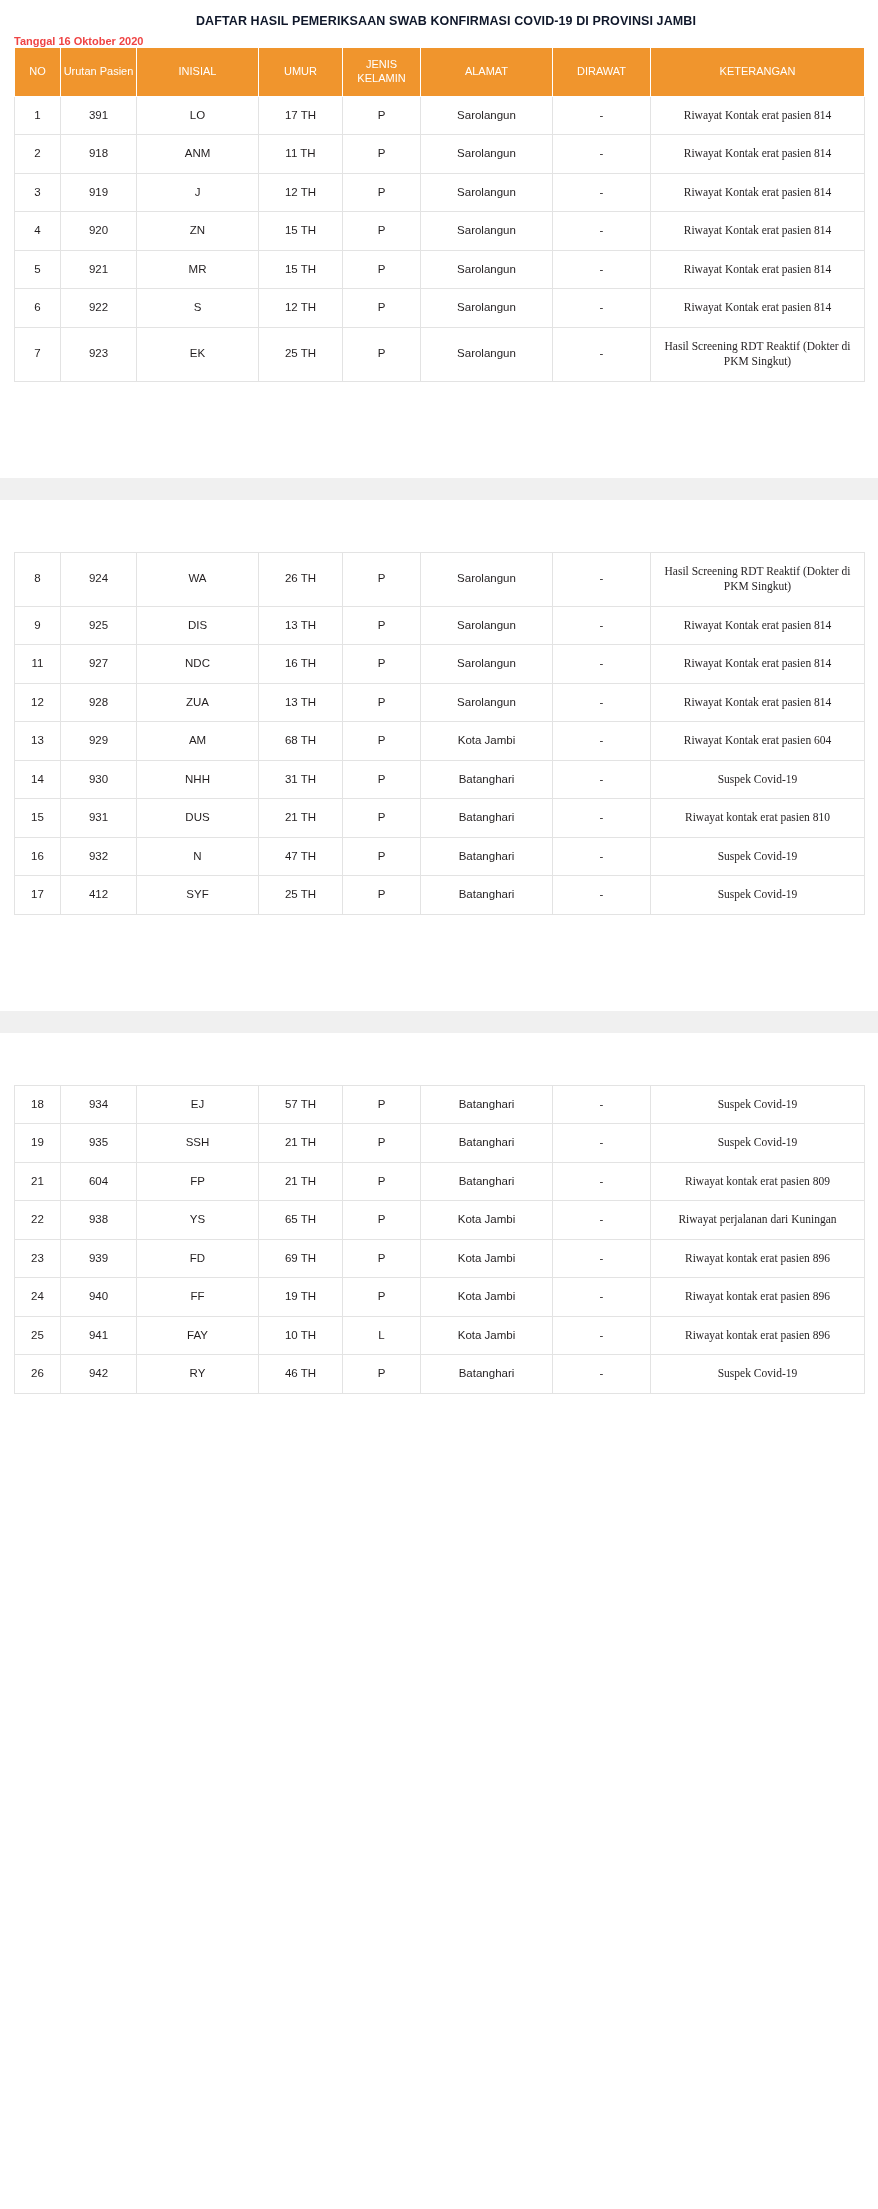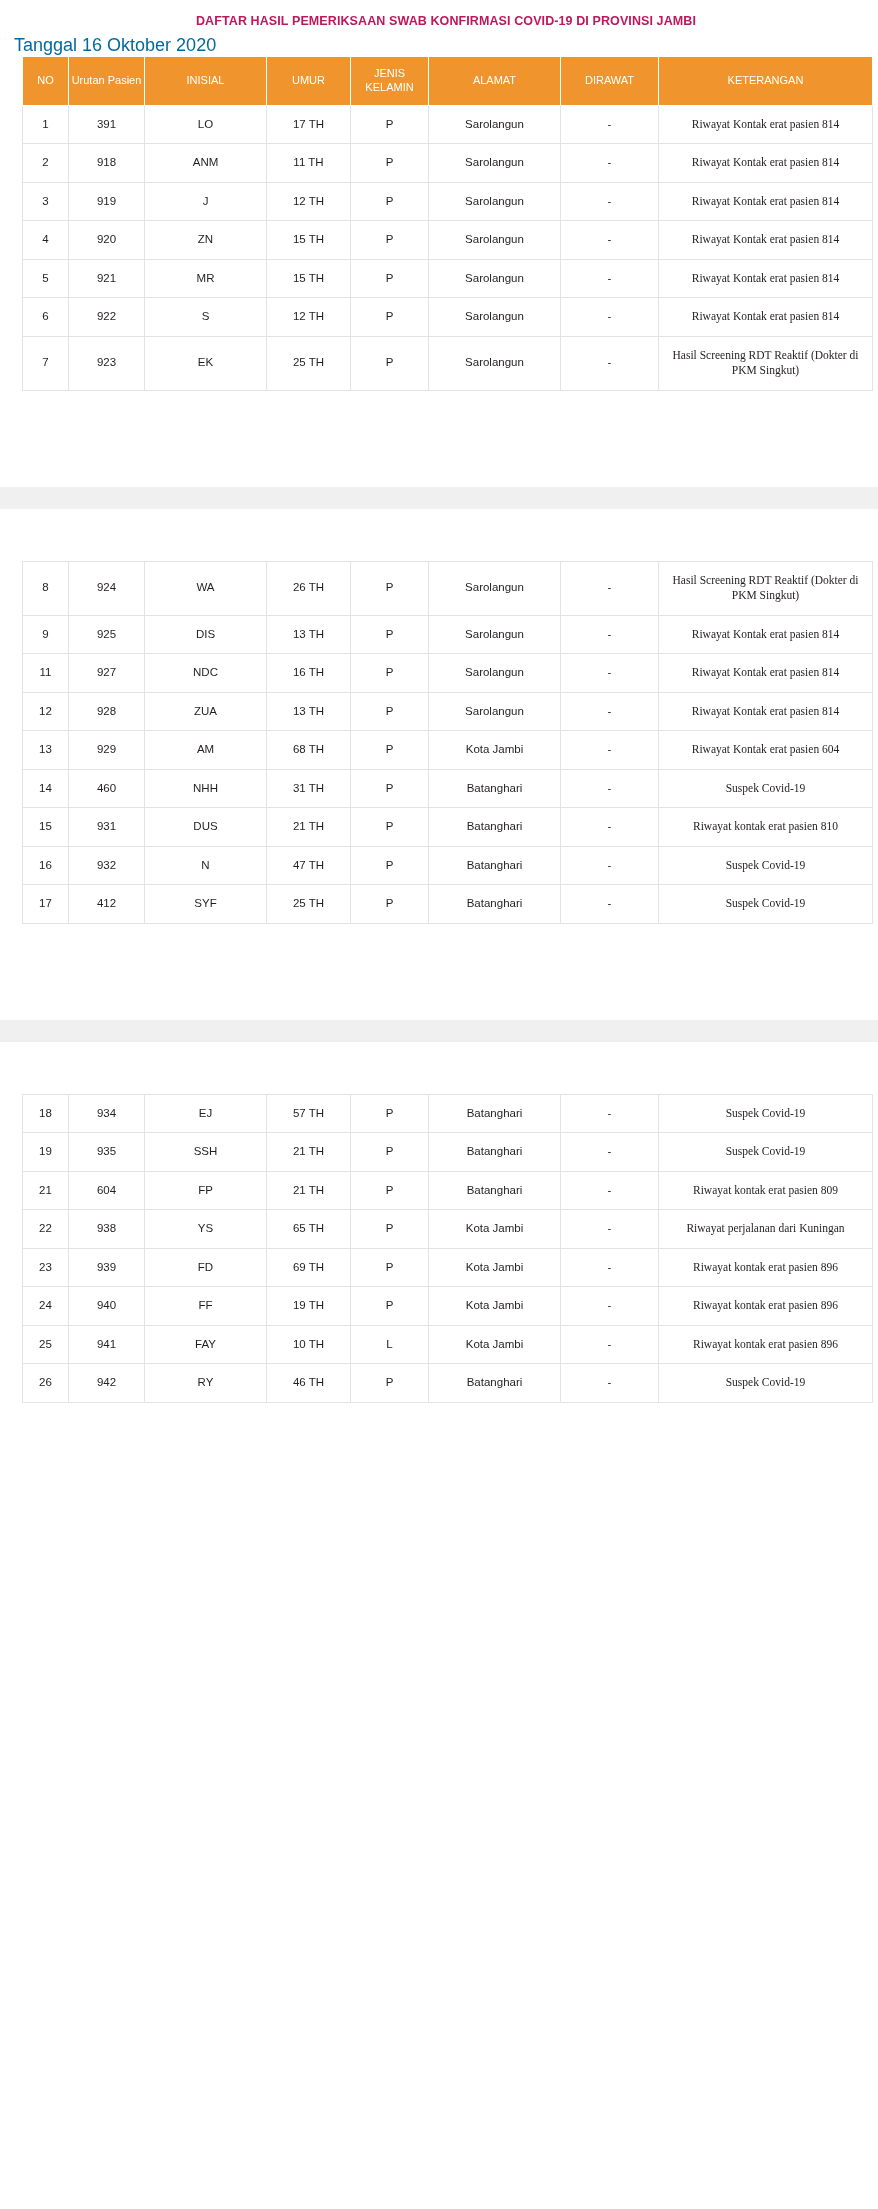--- a/index.html
+++ b/index.html
@@ -19,32 +19,32 @@
     background: #ffffff;
   }
   .title-block {
     padding: 14px 0 0 0;
     text-align: center;
   }
   .doc-title {
     font-size: 12.5px;
     font-weight: bold;
     letter-spacing: 0.1px;
-    color: #be185d;
+    color: #0f172a;
     margin: 0 0 0 14px;
   }
   .doc-date {
-    font-size: 18px;
-    font-weight: normal;
-    color: #0369a1;
+    font-size: 11px;
+    font-weight: bold;
+    color: #ef4444;
     text-align: left;
     margin: 7px 0 0 14px;
   }
   .table-wrap {
-    padding: 0 22px;
+    padding: 0 14px;
     box-sizing: border-box;
     width: 878px;
   }
   table.swab {
     border-collapse: collapse;
     width: 850px;
     table-layout: fixed;
     font-size: 11px;
   }
   table.swab th {
@@ -263,21 +263,21 @@
           <td>929</td>
           <td>AM</td>
           <td>68 TH</td>
           <td>P</td>
           <td>Kota Jambi</td>
           <td>-</td>
           <td class="ket-cell">Riwayat Kontak erat pasien 604</td>
         </tr>
         <tr>
           <td>14</td>
-          <td>460</td>
+          <td>930</td>
           <td>NHH</td>
           <td>31 TH</td>
           <td>P</td>
           <td>Batanghari</td>
           <td>-</td>
           <td class="ket-cell">Suspek Covid-19</td>
         </tr>
         <tr>
           <td>15</td>
           <td>931</td>

